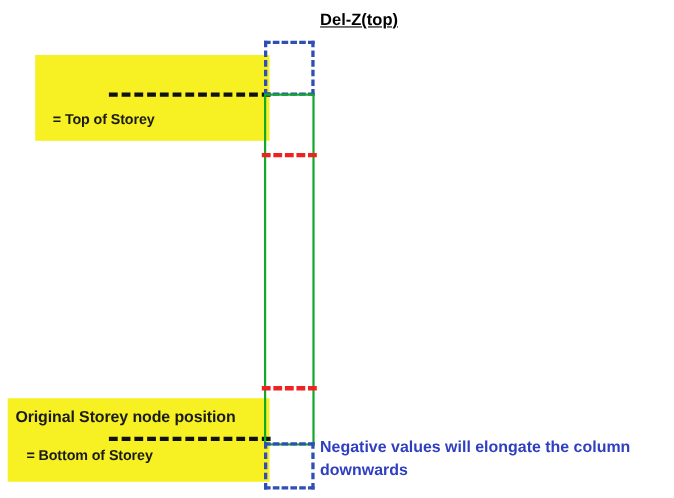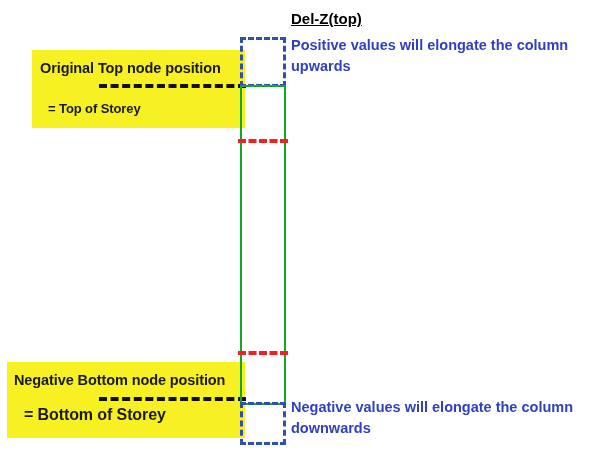--- a/index.html
+++ b/index.html
@@ -33,21 +33,21 @@
   }
 
   
   #top-yellow-box { left: 32px; top: 50px; width: 213px; height: 78px; }
   #top-node-label  { left: 40px; top: 60px;  font-size: 14.5px; }
   #top-storey-label{ left: 48px; top: 101px; font-size: 13px; }
 
   
   #bottom-yellow-box { left: 7px; top: 362px; width: 238px; height: 76px; }
   #bottom-node-label   { left: 14px; top: 372px; font-size: 14.5px; }
-  #bottom-storey-label { left: 24px; top: 406px; font-size: 16px; }
+  #bottom-storey-label { left: 24px; top: 406px; font-size: 13px; }
 
   
   .black-dash {
     position: absolute;
     height: 0;
     border-top: 4px dashed #111111;
   }
   #top-black-dash    { left: 99px; top: 84px;  width: 147px; }
   #bottom-black-dash { left: 99px; top: 397px; width: 147px; }
 
@@ -109,33 +109,31 @@
   #heading-bottom      { left: 291px; top: 301px; }
   #note-bottom-positive{ left: 291px; top: 336px; width: 300px; }
   #note-bottom-negative{ left: 291px; top: 397px; width: 310px; }
 </style>
 </head>
 <body>
 
 <div id="canvas">
 
   <div id="top-yellow-box" class="yellow-box"></div>
-  <div id="top-node-label" class="yellow-line">Original Top node position</div>
   <div id="top-storey-label" class="yellow-line">= Top of Storey</div>
   <div id="top-black-dash" class="black-dash"></div>
 
   <div id="bottom-yellow-box" class="yellow-box"></div>
-  <div id="bottom-node-label" class="yellow-line">Negative Bottom node position</div>
+  <div id="bottom-node-label" class="yellow-line">Original Storey node position</div>
   <div id="bottom-storey-label" class="yellow-line">= Bottom of Storey</div>
   <div id="bottom-black-dash" class="black-dash"></div>
 
   <div id="blue-box-top" class="blue-dash-box"></div>
   <div id="green-column"></div>
   <div id="blue-box-bottom" class="blue-dash-box"></div>
   <div id="red-dash-top" class="red-dash"></div>
   <div id="red-dash-bottom" class="red-dash"></div>
 
   <div id="heading-top" class="heading">Del-Z(top)</div>
-  <div id="note-top-positive" class="note blue">Positive values will elongate the column upwards</div>
 
   <div id="note-bottom-negative" class="note blue">Negative values will elongate the column downwards</div>
 
 </div>
 
 </body></html>

